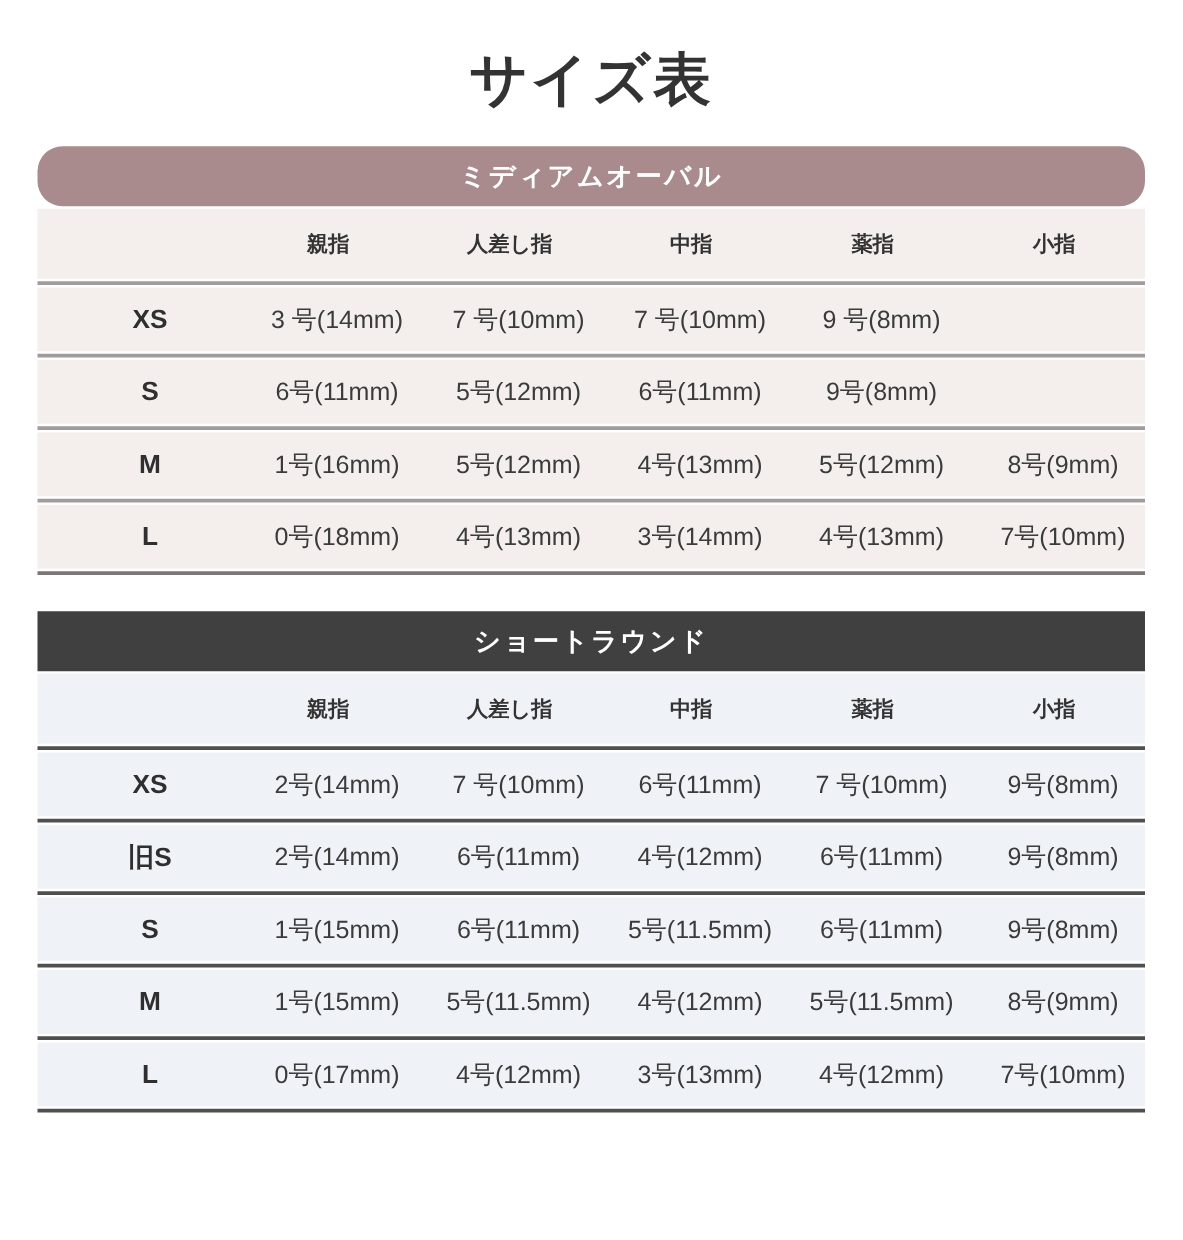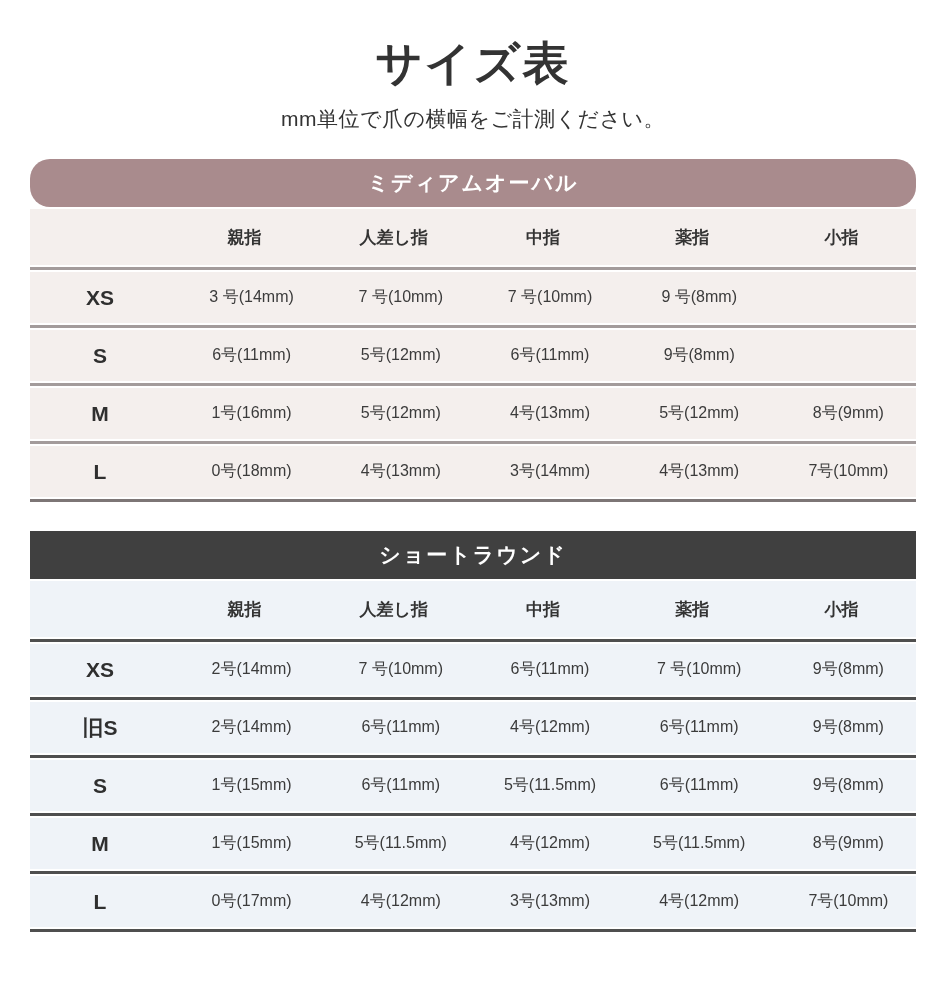--- a/index.html
+++ b/index.html
@@ -48,57 +48,57 @@
     color: #ffffff;
     font-size: 21px;
     font-weight: 700;
     letter-spacing: 2px;
     margin-bottom: 2px;
   }
   .row {
     display: grid;
     grid-template-columns: 140px repeat(5, 1fr);
     align-items: center;
+    padding-left: 20px;
   }
   .thead { height: 56px; }
   .data-row { height: 51px; gap: 14px; }
   .cell {
     text-align: center;
     white-space: nowrap;
   }
   .head-cell {
     font-size: 17px;
     font-weight: 700;
     color: #333333;
   }
   .size-cell {
     font-size: 21px;
     font-weight: 700;
     color: #2f2f2f;
   }
   .value-cell {
-    font-size: 16px;
+    font-size: 20px;
     font-weight: 400;
     color: #3b3b3b;
   }
   .sep {
     height: 3px;
     margin: 2px 0;
   }
   .bottom-border {
     height: 3px;
     margin-top: 2px;
   }
 </style>
 </head>
 <body>
 
 <div class="page">
   <h1 class="page-title">サイズ表</h1>
-  <p class="page-subtitle">mm単位で爪の横幅をご計測ください。</p>
   <div id="tables-root">
       <section class="size-table">
         <div class="band" style="background: rgb(169, 139, 141); border-radius: 20px;">ミディアムオーバル</div>
         <div class="row thead" style="background: rgb(244, 239, 237);">
           <div class="cell size-cell"></div>
           <div class="cell head-cell">親指</div>
           <div class="cell head-cell">人差し指</div>
           <div class="cell head-cell">中指</div>
           <div class="cell head-cell">薬指</div>
           <div class="cell head-cell">小指</div>

